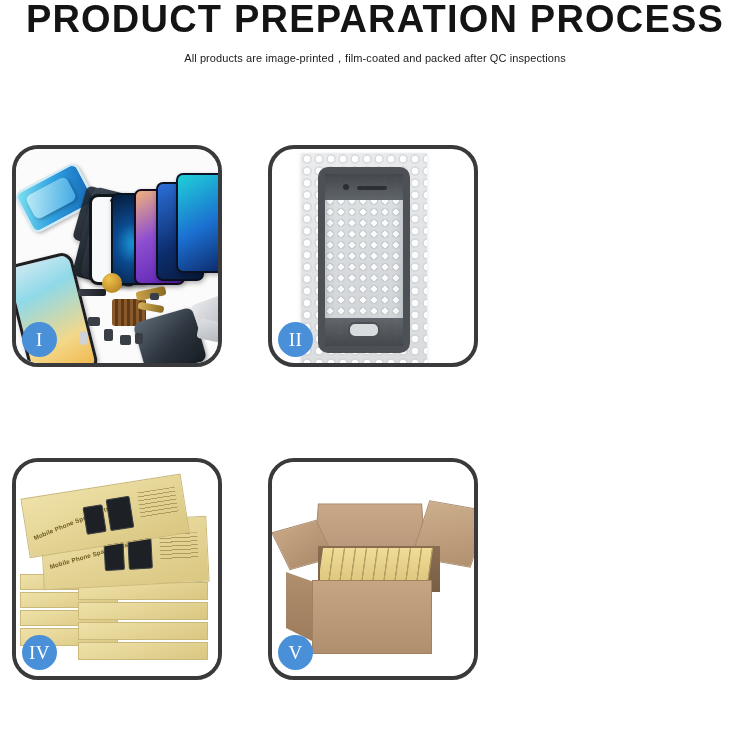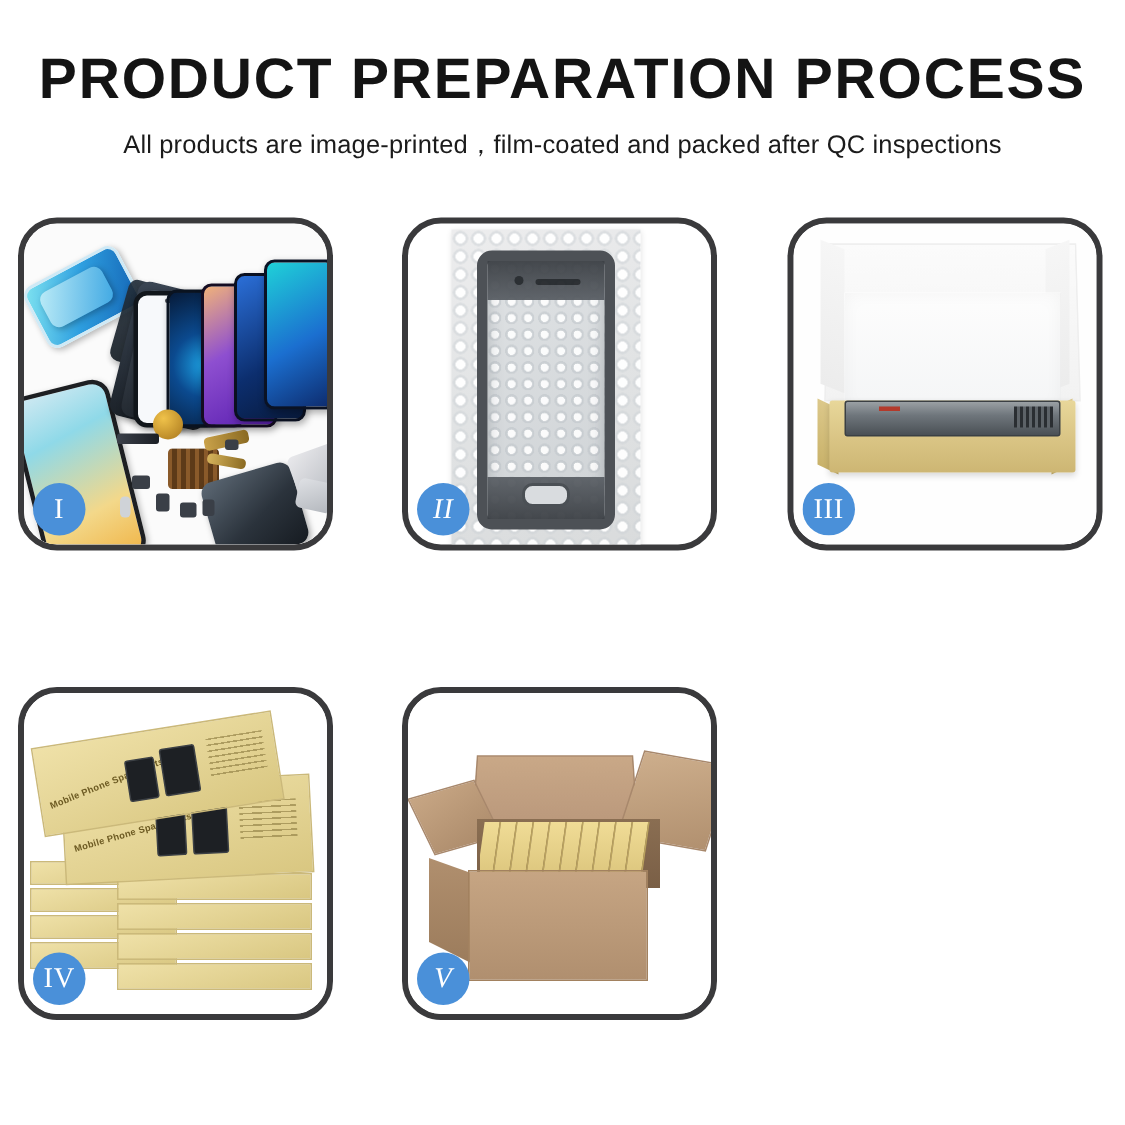--- a/index.html
+++ b/index.html
@@ -8,37 +8,37 @@
     font-family:"Liberation Sans",sans-serif;
     overflow:hidden;position:relative;
   }
   .sheet{position:relative;width:750px;height:750px;}
 
   
   .header{position:absolute;left:0;top:0;width:750px;text-align:center;}
   .title{
     font-family:"Liberation Sans",sans-serif;
     font-size:38px;font-weight:700;color:#141414;
-    letter-spacing:1.2px;margin:0;padding-top:34px;line-height:1.05;
+    letter-spacing:1.2px;margin:0;line-height:1.05;
   }
   .subtitle{
     font-family:"Liberation Sans",sans-serif;
-    font-size:17px;font-weight:400;color:#1b1b1b;
+    font-size:11px;font-weight:400;color:#1b1b1b;
     letter-spacing:0.1px;margin:0;padding-top:11px;
   }
 
   
   .grid{position:absolute;left:12px;top:145px;width:726px;height:535px;}
   .panel{
     position:absolute;width:210px;height:222px;
     border:4px solid #3a3a3c;border-radius:26px;
     background:#ffffff;box-sizing:border-box;overflow:hidden;
   }
   .p-c0{left:0px;}
-  .p-c1{left:256px;font-style:italic;}
+  .p-c1{left:256px;}
   .p-c2{left:513px;}
   .p-r0{top:0px;}
   .p-r1{top:313px;}
 
   .panel-inner{position:absolute;inset:0;overflow:hidden;border-radius:22px;}
 
   .badge{
     position:absolute;left:6px;bottom:6px;width:35px;height:35px;
     border-radius:50%;background:#4a90d9;
     color:#ffffff;font-family:"Liberation Serif",serif;
@@ -266,38 +266,20 @@
               <span class="spk"></span>
             </div>
             <div class="gbot"></div>
             <div class="home"></div>
           </div>
         </div>
         <div class="badge">II</div>
       </div>
     </div>
 
-    <div class="panel p-r0 p-c2">
-      <div class="panel-inner">
-        <div class="kb">
-          <div class="lidback"></div>
-          <div class="lidL"></div>
-          <div class="lidR"></div>
-          <div class="foam"></div>
-          <div class="trayL"></div>
-          <div class="trayR"></div>
-          <div class="tray"></div>
-          <div class="part">
-            <span class="red"></span>
-            <span class="dots"></span>
-          </div>
-        </div>
-        <div class="badge">III</div>
-      </div>
-    </div>
 
     <div class="panel p-r1 p-c0">
       <div class="panel-inner">
         <div class="stk">
 
           <div class="bx" style="left:4px;top:112px;width:96px;height:14px;">
               <div class="top"></div>
             </div>
           <div class="bx" style="left:4px;top:130px;width:96px;height:14px;">
               <div class="top"></div>

